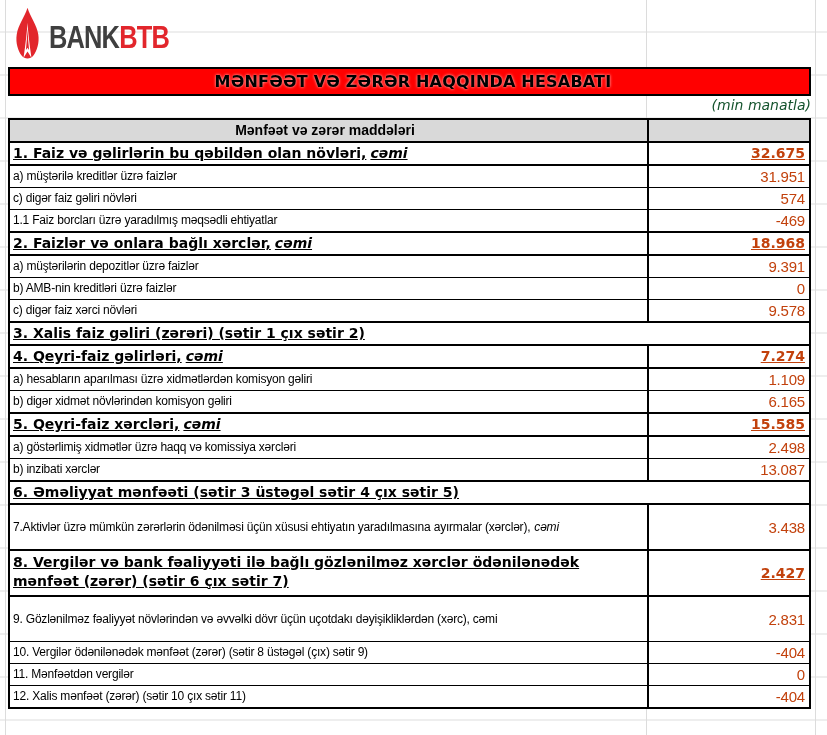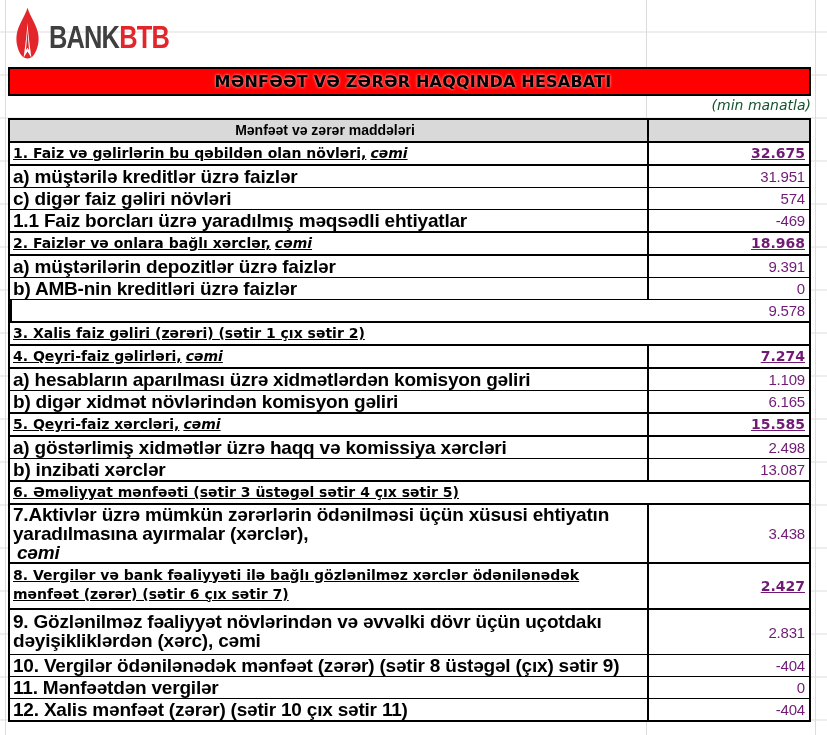--- a/index.html
+++ b/index.html
@@ -51,28 +51,28 @@
     position:absolute;left:8px;top:118px;width:803px;z-index:2;
     box-sizing:border-box;border:2px solid #000;background:#fff;
   }
   .tr{display:flex;align-items:stretch;border-top:1px solid #000;min-height:21px;}
   .tr.thead{border-top:none;background:#d9d9d9;height:21px;}
   .tr.section,.tr.section + .tr{border-top-width:2px;}
   .tr.tall{min-height:44px;}
   .td-label{
     width:637px;box-sizing:border-box;padding:0 10px 0 3px;
     display:flex;align-items:center;flex-wrap:wrap;
-    font-size:19px;letter-spacing:-0.2px;line-height:19px;color:#000;font-weight:bold;
+    font-size:12px;letter-spacing:-0.2px;line-height:19px;color:#000;
   }
   .td-label .it{font-style:italic;}
   .td-label .it:not(:empty){margin-left:4px;}
   .td-value{
     flex:1;box-sizing:border-box;border-left:2px solid #000;
     display:flex;align-items:center;justify-content:flex-end;
-    padding-right:4px;font-size:15px;letter-spacing:-0.2px;color:#701a75;
+    padding-right:4px;font-size:15px;letter-spacing:-0.2px;color:#c2410c;
   }
   .tr.section .td-label,.tr.section .td-value{
     font-family:"DejaVu Sans",sans-serif;font-weight:700;font-size:14px;letter-spacing:0;line-height:19px;text-decoration:underline;
   }
   .tr.thead .td-label{
     justify-content:center;font-family:Liberation Sans, sans-serif;font-weight:700;font-size:14px;letter-spacing:0;
   }
 </style>
 </head>
 <body>
@@ -146,20 +146,24 @@
         <div class="td-value">9.391</div>
       </div>
       <div class="tr">
         <div class="td-label">
           <span>b) AMB-nin kreditləri üzrə faizlər</span>
           <span class="it"></span>
         </div>
         <div class="td-value">0</div>
       </div>
       <div class="tr">
+        <div class="td-label">
+          <span>c) digər faiz xərci növləri</span>
+          <span class="it"></span>
+        </div>
         <div class="td-value">9.578</div>
       </div>
       <div class="tr section">
         <div class="td-label">
           <span>3. Xalis faiz gəliri (zərəri) (sətir 1 çıx sətir 2)</span>
           <span class="it"></span>
         </div>
       </div>
       <div class="tr section">
         <div class="td-label">

